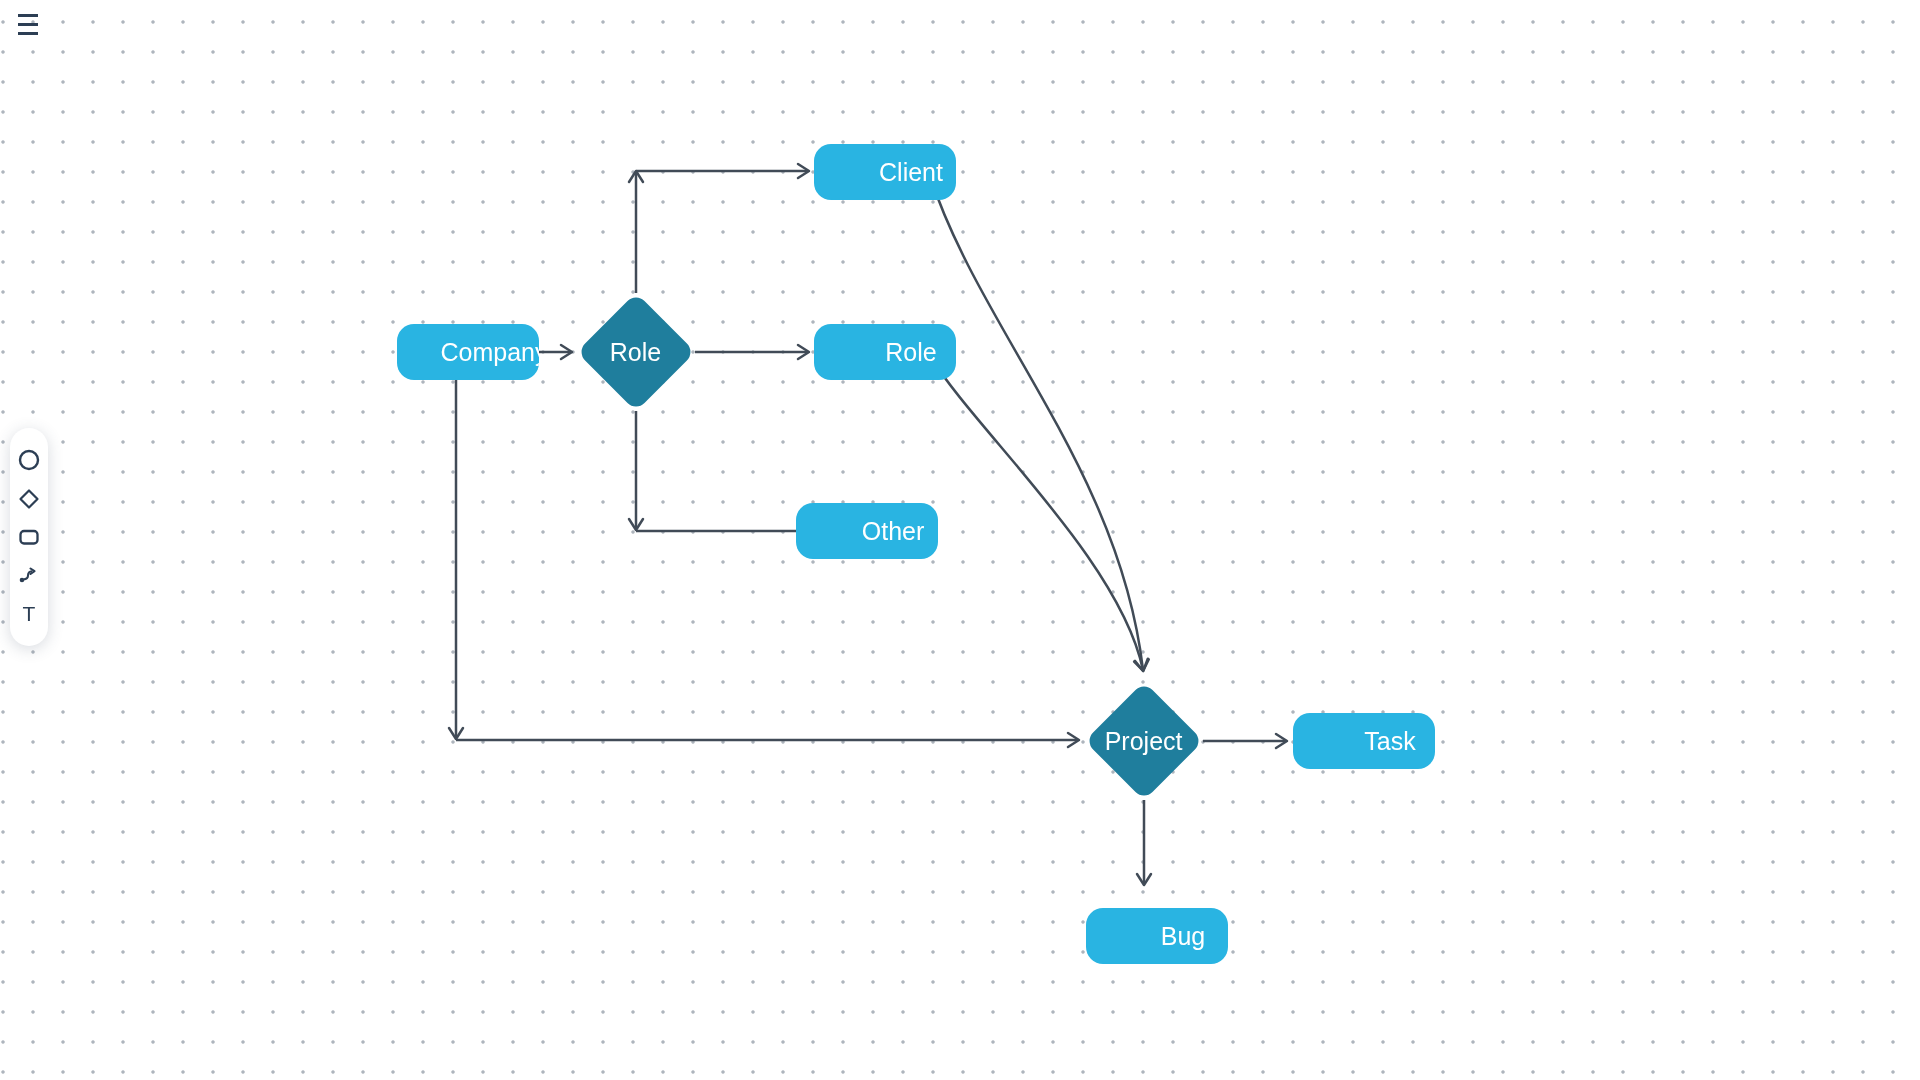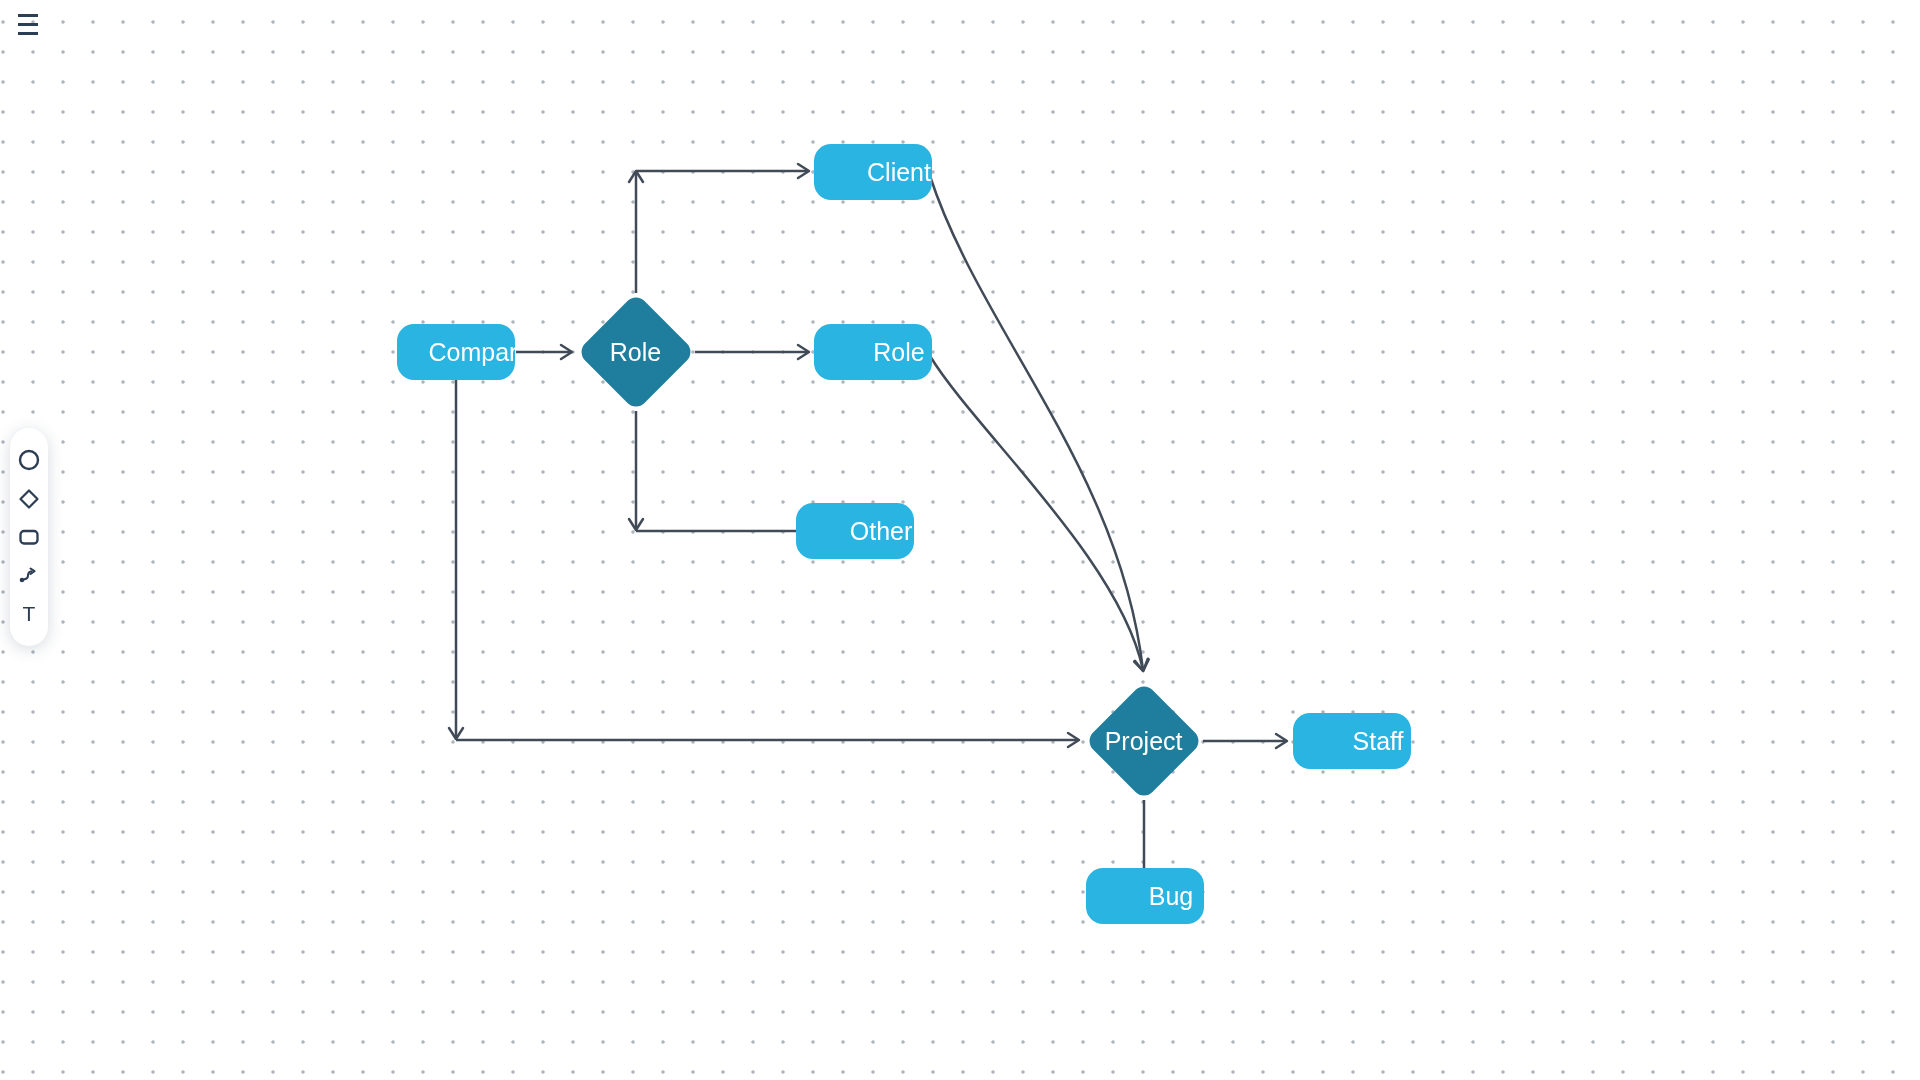--- a/index.html
+++ b/index.html
@@ -39,38 +39,38 @@
   
   svg.edges { position: absolute; inset: 0; width: 1920px; height: 1080px; }
   svg.edges path.edge { fill: none; stroke: #414b57; stroke-width: 2.5px; }
   
   .node {
     position: absolute; color: #ffffff; font-size: 25px;
     display: flex; align-items: center; justify-content: center;
     cursor: pointer; user-select: none;
   }
   .node.rect {
-    width: 118px; height: 56px; border-radius: 17px;
+    width: 142px; height: 56px; border-radius: 17px;
     background: #29b4e2; overflow: hidden;
   }
   .node.rect .lbl {
     width: 100%; text-align: center; transform: translateX(26px); white-space: nowrap;
   }
   .node.diamond {
     width: 84px; height: 84px; border-radius: 12px;
     background: #1f7e9d; transform: rotate(45deg);
   }
   .node.diamond .lbl { transform: rotate(-45deg); white-space: nowrap; }
   
   .n-company { left: 397px; top: 324px; }
   .n-client  { left: 814px; top: 144px; }
   .n-staff   { left: 814px; top: 324px; }
   .n-other   { left: 796px; top: 503px; }
   .n-task    { left: 1293px; top: 713px; }
-  .n-bug     { left: 1086px; top: 868px; }
+  .n-bug     { left: 1086px; top: 908px; }
   .n-role    { left: 594px; top: 310px; }
   .n-project { left: 1102px; top: 699px; }
 </style>
 </head>
 <body>
 
 <div class="canvas">
 
   <svg class="edges" xmlns="http://www.w3.org/2000/svg">
     <defs>
@@ -113,21 +113,21 @@
   <div class="node rect n-staff">
     <div class="lbl">Role</div>
   </div>
   <div class="node rect n-other">
     <div class="lbl">Other</div>
   </div>
   <div class="node diamond n-project">
     <div class="lbl">Project</div>
   </div>
   <div class="node rect n-task">
-    <div class="lbl">Staff</div>
+    <div class="lbl">Task</div>
   </div>
   <div class="node rect n-bug">
     <div class="lbl">Bug</div>
   </div>
 </div>
 
 <div class="hamburger">
   <span></span>
     <span></span>
     <span></span>

